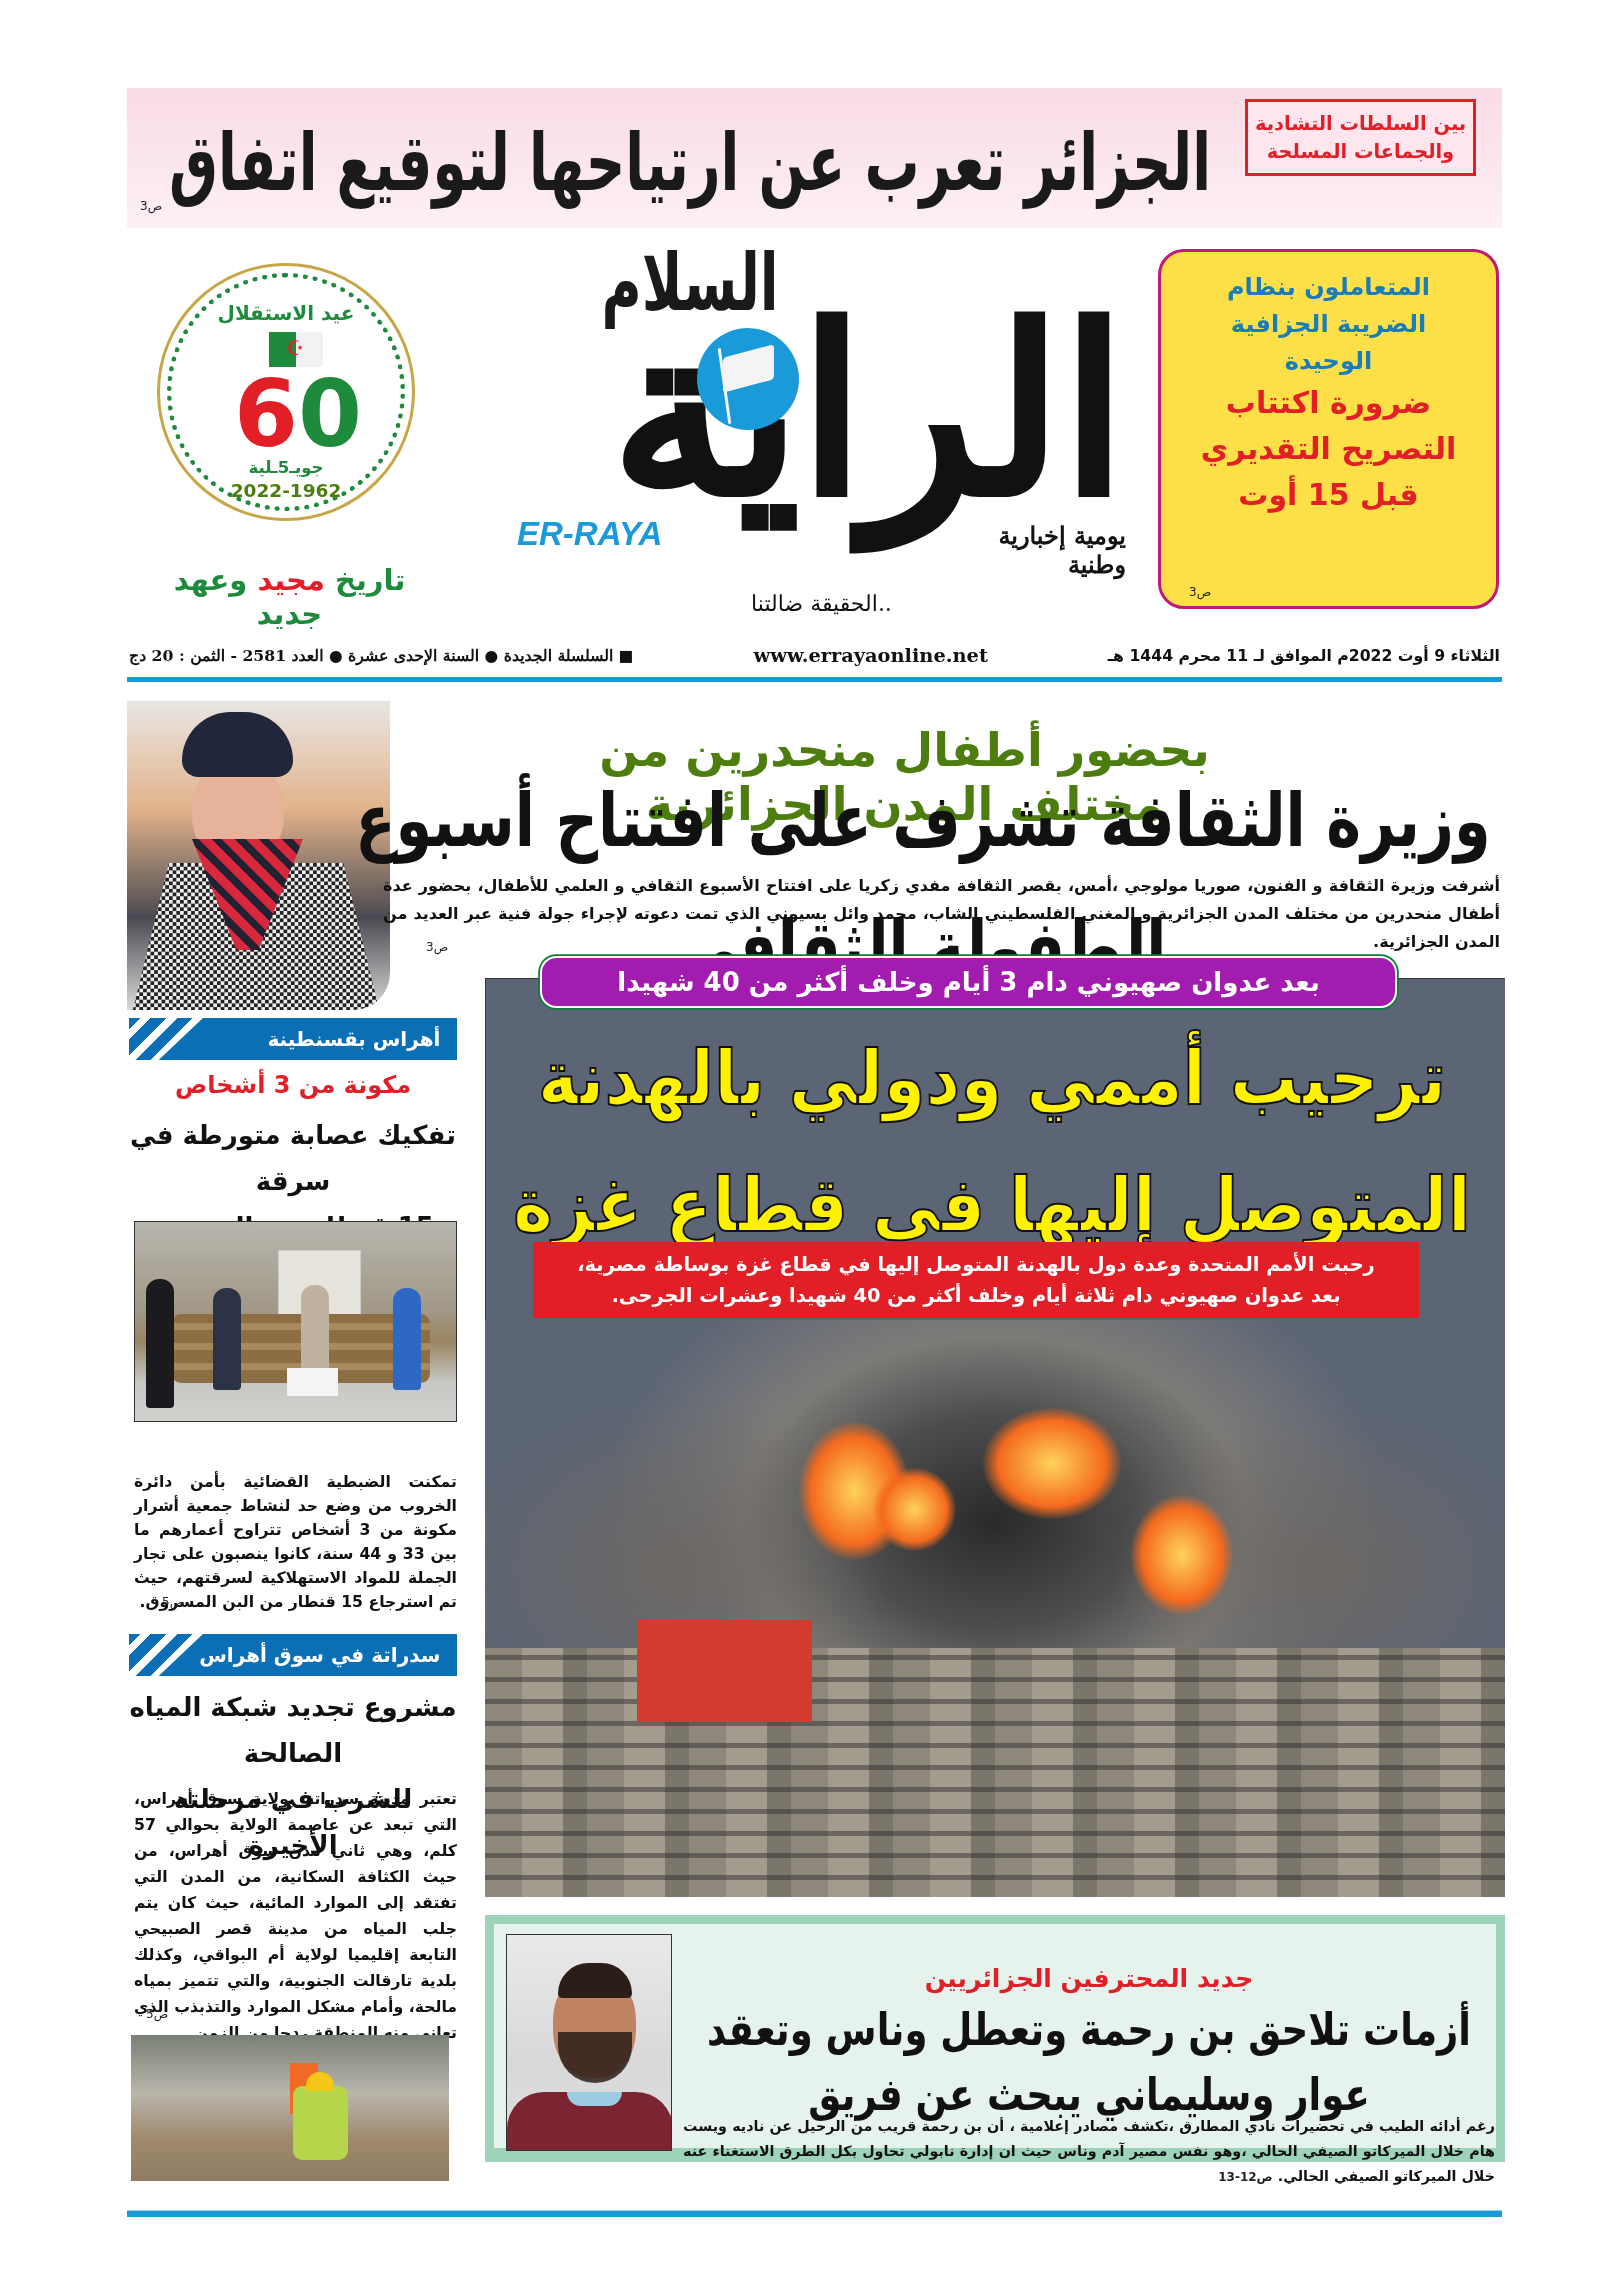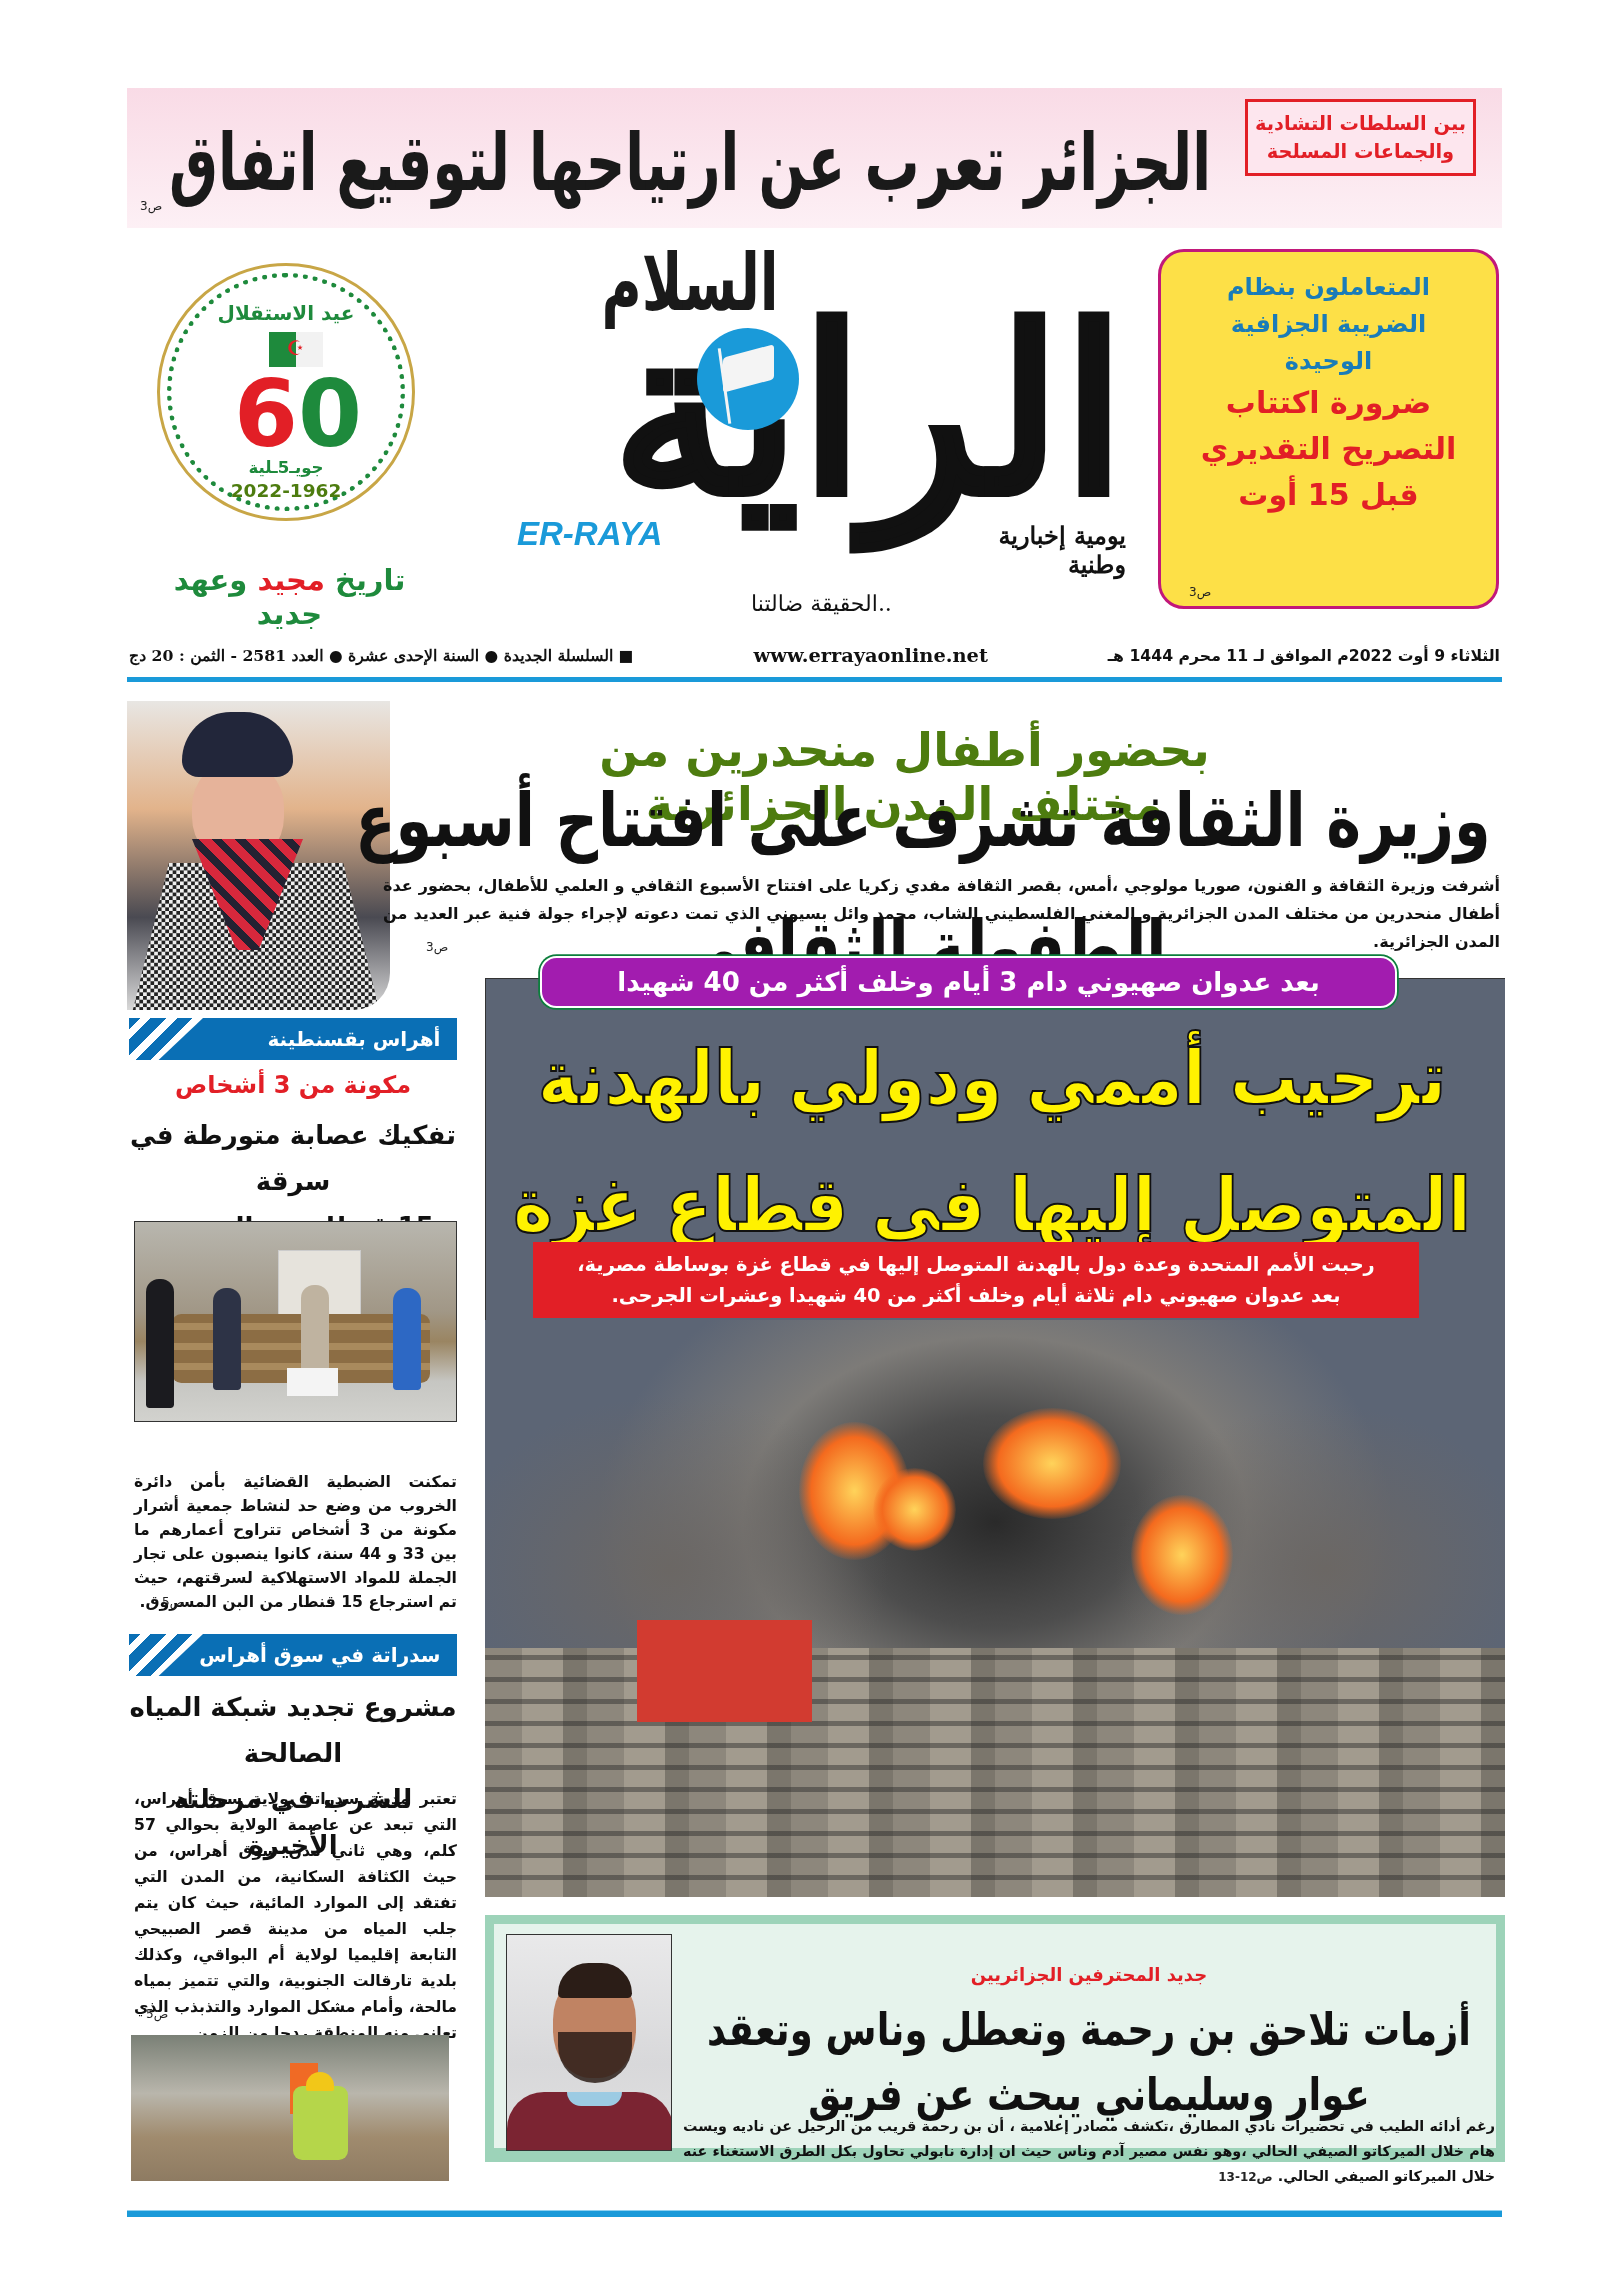--- a/index.html
+++ b/index.html
@@ -96,21 +96,21 @@
 
   
   .sports { left: 485px; top: 1915px; width: 1020px; height: 247px; background: #9dd3b9; padding: 9.2px; }
   .sports-inner { position: absolute; left: 9.2px; top: 9.2px; right: 9.2px; bottom: 14px; background: #e6f3ec; }
   .player-photo { left: 506px; top: 1934px; width: 166px; height: 217px; border: 1.8px solid #333; background: linear-gradient(180deg, #e9e9ea 0%, #d8d8da 60%, #e0e0e0 100%); overflow: hidden; }
   .player-photo .face { position: absolute; left: 46px; top: 37px; width: 83px; height: 106px; border-radius: 45%; background: #c08363; }
   .player-photo .hair { position: absolute; left: 51px; top: 28px; width: 74px; height: 35px; border-radius: 37px 37px 5.5px 5.5px; background: #2b1d17; }
   .player-photo .beard { position: absolute; left: 51px; top: 97px; width: 74px; height: 51px; border-radius: 0 0 37px 37px; background: #2b1d17; opacity: 0.85; }
   .player-photo .shirt { position: absolute; left: 0; top: 157px; width: 166px; height: 65px; background: #7b2432; border-radius: 37px 37px 0 0; }
   .player-photo .collar { position: absolute; left: 60px; top: 157px; width: 55px; height: 14px; border-radius: 0 0 28px 28px; background: #9ccbe3; }
-  .sports-kicker { left: 683px; top: 1964px; width: 812px; text-align: center; color: #e21f26; font-weight: bold; font-size: 18px; }
+  .sports-kicker { left: 683px; top: 1964px; width: 812px; text-align: center; color: #e21f26; font-weight: bold; font-size: 25px; }
   .sports-headline { left: 683px; top: 1998px; width: 812px; text-align: center; color: #111; font-weight: bold; font-size: 37px; line-height: 54px; transform: scaleY(1.2); transform-origin: top; }
   .sports-body { left: 683px; top: 2114px; width: 812px; font-size: 14.3px; font-weight: bold; line-height: 25px; text-align: justify; }
 
   .bottom-rule { left: 127px; top: 2210px; width: 1375px; height: 7.4px; background: #1a9ad9; border-top: 1.8px solid #8fd1f0; }
 </style>
 </head>
 <body>
 
 <div class="abs top-banner">
   <div class="kicker-box">

